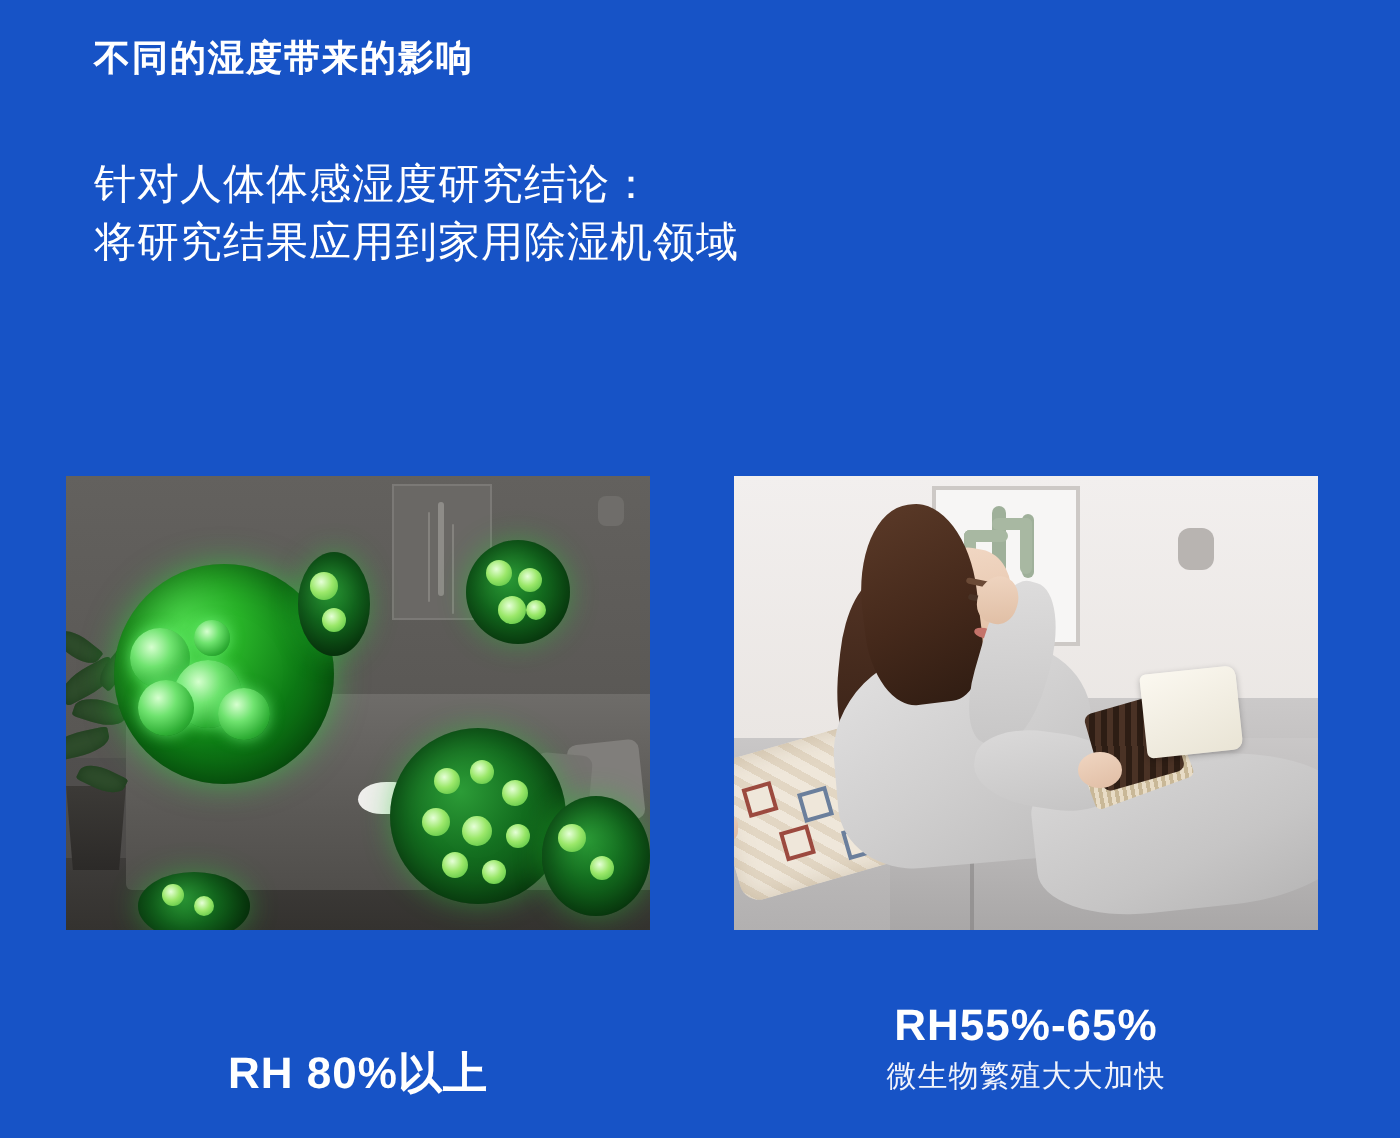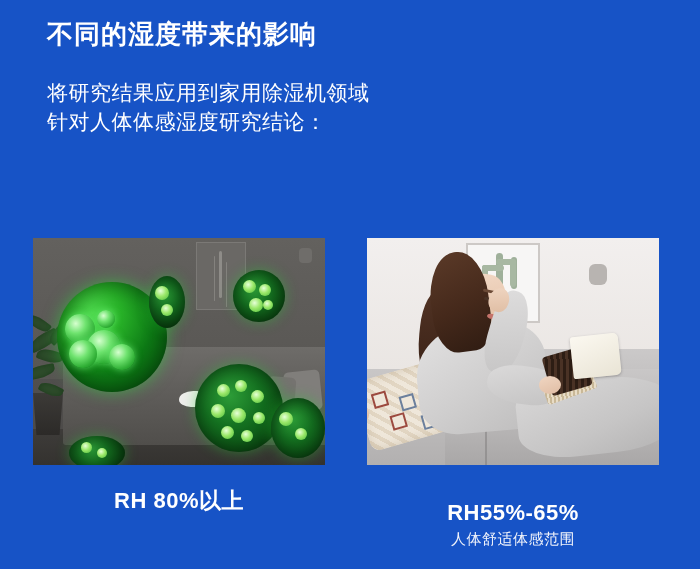--- a/index.html
+++ b/index.html
@@ -18,21 +18,21 @@
     height: 569px;
     background: #1753c6;
     overflow: hidden;
   }
 
   
   #headline {
     position: absolute;
     left: 47px;
     top: 17px;
-    font-size: 26px;
+    font-size: 18px;
     font-weight: bold;
     color: #ffffff;
     letter-spacing: 1px;
     white-space: nowrap;
   }
 
   
   #body-copy {
     position: absolute;
     left: 47px;
@@ -280,41 +280,41 @@
     transform: rotate(-4deg);
   }
   .book-edge {
     position:absolute; left:-6px; top:30px; width:52px; height:22px;
     background: repeating-linear-gradient(100deg,#e8dcc6 0 2px,#c9b897 2px 4px);
     border-radius:3px; transform: rotate(-8deg);
   }
 
   
   .caption { position:absolute; text-align:center; width:292px; color:#ffffff; }
-  #caption-left  { left:33px;  top:488px; }
+  #caption-left  { left:33px;  top:524px; }
   #caption-right { left:367px; top:500px; }
   .cap-title {
     font-size: 22px; font-weight: bold; letter-spacing: .5px;
     line-height: 26px; white-space: nowrap;
   }
   .cap-sub {
     font-size: 15px; line-height: 22px; margin-top: 2px;
     letter-spacing: .5px; white-space: nowrap; color:#f2f4fb;
   }
 </style>
 </head>
 <body>
 
 <div id="poster" style="background: rgb(23, 83, 198);">
 
   <div id="headline">不同的湿度带来的影响</div>
 
   <div id="body-copy">
+    <div class="line">针对人体体感湿度研究结论：</div>
     <div class="line">将研究结果应用到家用除湿机领域</div>
-    <div class="line">针对人体体感湿度研究结论：</div>
   </div>
 
   <div class="photo" id="photo-left">
     <div class="room-dark">
       <div class="dk-wall"></div>
       <div class="dk-frame"></div>
       <div class="dk-knob"></div>
       <div class="dk-floor"></div>
 
       <div class="dk-sofa-back"></div>
@@ -422,16 +422,16 @@
       </div>
     </div>
   </div>
 
   <div class="caption" id="caption-left">
     <div class="cap-title">RH 80%以上</div>
   </div>
 
   <div class="caption" id="caption-right">
     <div class="cap-title">RH55%-65%</div>
-    <div class="cap-sub">人体舒适体感范围</div>
+    <div class="cap-sub">微生物繁殖大大加快</div>
   </div>
 
 </div>
 
 </body></html>

